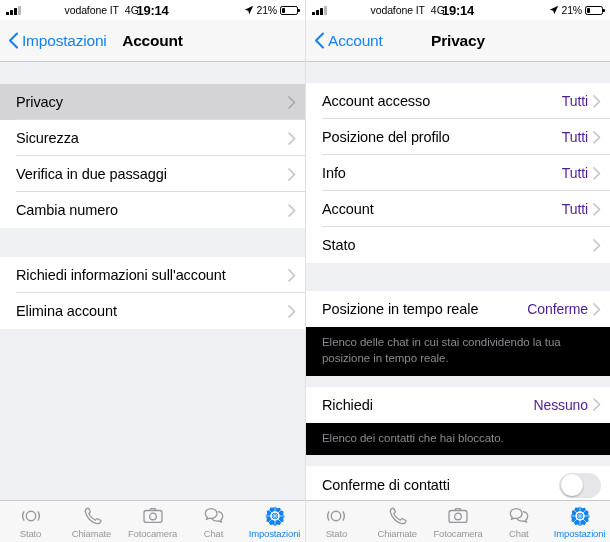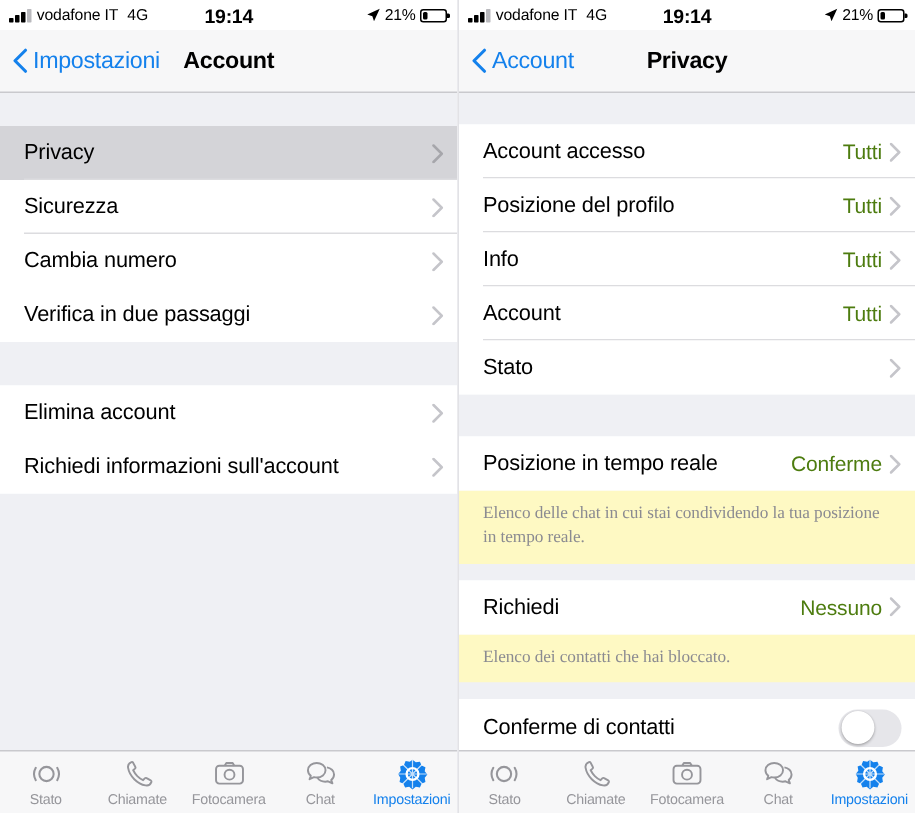--- a/index.html
+++ b/index.html
@@ -27,21 +27,21 @@
     font-size:11px; font-weight:bold; color:#000;
     position:relative;
   }
   .sb-left { display:flex; align-items:center; gap:4px; }
   .bars { display:flex; align-items:flex-end; gap:1.5px; height:9px; }
   .bars i { display:block; width:2.5px; background:#000; border-radius:.5px; }
   .bars i:nth-child(1){ height:3px; }
   .bars i:nth-child(2){ height:5px; }
   .bars i:nth-child(3){ height:7px; }
   .bars i:nth-child(4){ height:9px; background:#b9b9bd; }
-  .carrier { font-size:10.5px; font-weight:normal; letter-spacing:-.1px; }
+  .carrier { font-size:10.5px; font-weight:normal; letter-spacing:-.1px;margin-left:40px; }
   .netlabel { font-size:10.5px; font-weight:normal; margin-left:2px;text-align:center; }
   .sb-time {
     position:absolute; left:0; right:0; text-align:center;
     font-size:13px; font-weight:bold; letter-spacing:-.2px;
   }
   .sb-right {
     margin-left:auto; display:flex; align-items:center; gap:3px;
     position:relative; z-index:2;
   }
   .loc-arrow { width:10px; height:10px; display:block; }
@@ -89,33 +89,32 @@
   .row .sep {
     position:absolute; left:16px; right:0; bottom:0; height:1px;
     background:#dcdcdf;
   }
   .row:last-child .sep { display:none; }
   .row-label {
     font-size:14.5px; color:#000; letter-spacing:-.1px;
     white-space:nowrap;
   }
   .row-value {
-    margin-left:auto; font-size:14px; color:#4d7c0f;
+    margin-left:auto; font-size:14px; color:#4c1d95;
     letter-spacing:-.1px; white-space:nowrap; padding-right:5px;
   }
   .chev {
     width:8px; height:13px; display:block; flex:none;
     margin-left:auto;
   }
   .row-value + .chev { margin-left:0; }
   .footer {
-    background:#fef9c3; padding:7px 16px 9px 16px;
+    background:#000000; padding:7px 16px 9px 16px;
     font-size:11.5px; line-height:1.42; color:#8b8b91;
     letter-spacing:-.05px;
-    font-family:Liberation Serif, serif;
   }
 
   
   .switch {
     margin-left:auto;
     width:42px; height:25px; border-radius:13px;
     background:#e6e6ea; position:relative; flex:none;
     cursor:pointer;
   }
   .switch b {
@@ -196,51 +195,51 @@
           <span class="sep"></span>
         </div>
         <div class="row">
           <span class="row-label">Sicurezza</span>
           <svg class="chev" viewBox="0 0 8 13">
               <path d="M1 1l5.5 5.5L1 12" fill="none" stroke="#c5c5ca" stroke-width="1.7" stroke-linecap="round" stroke-linejoin="round"></path>
             </svg>
           <span class="sep"></span>
         </div>
         <div class="row">
+          <span class="row-label">Verifica in due passaggi</span>
+          <svg class="chev" viewBox="0 0 8 13">
+              <path d="M1 1l5.5 5.5L1 12" fill="none" stroke="#c5c5ca" stroke-width="1.7" stroke-linecap="round" stroke-linejoin="round"></path>
+            </svg>
+          <span class="sep"></span>
+        </div>
+        <div class="row">
           <span class="row-label">Cambia numero</span>
           <svg class="chev" viewBox="0 0 8 13">
               <path d="M1 1l5.5 5.5L1 12" fill="none" stroke="#c5c5ca" stroke-width="1.7" stroke-linecap="round" stroke-linejoin="round"></path>
             </svg>
 
         </div>
-        <div class="row">
-          <span class="row-label">Verifica in due passaggi</span>
-          <svg class="chev" viewBox="0 0 8 13">
-              <path d="M1 1l5.5 5.5L1 12" fill="none" stroke="#c5c5ca" stroke-width="1.7" stroke-linecap="round" stroke-linejoin="round"></path>
-            </svg>
-          <span class="sep"></span>
-        </div>
       </div>
 
       <div class="gap" style="height:29px"></div>
 
       <div class="group">
         <div class="row">
+          <span class="row-label">Richiedi informazioni sull'account</span>
+          <svg class="chev" viewBox="0 0 8 13">
+              <path d="M1 1l5.5 5.5L1 12" fill="none" stroke="#c5c5ca" stroke-width="1.7" stroke-linecap="round" stroke-linejoin="round"></path>
+            </svg>
+          <span class="sep"></span>
+        </div>
+        <div class="row">
           <span class="row-label">Elimina account</span>
           <svg class="chev" viewBox="0 0 8 13">
               <path d="M1 1l5.5 5.5L1 12" fill="none" stroke="#c5c5ca" stroke-width="1.7" stroke-linecap="round" stroke-linejoin="round"></path>
             </svg>
 
-        </div>
-        <div class="row">
-          <span class="row-label">Richiedi informazioni sull'account</span>
-          <svg class="chev" viewBox="0 0 8 13">
-              <path d="M1 1l5.5 5.5L1 12" fill="none" stroke="#c5c5ca" stroke-width="1.7" stroke-linecap="round" stroke-linejoin="round"></path>
-            </svg>
-          <span class="sep"></span>
         </div>
       </div>
     </div>
 
     <div class="tabbar">
       <div class="tab">
         <svg width="22" height="22" viewBox="0 0 24 24">
           <circle cx="12" cy="12" r="5.2" fill="none" stroke="#96969b" stroke-width="1.5"></circle>
           <path d="M4.2 7.5a9 9 0 0 0 0 9M19.8 7.5a9 9 0 0 1 0 9" fill="none" stroke="#96969b" stroke-width="1.5" stroke-linecap="round"></path>
         </svg>

